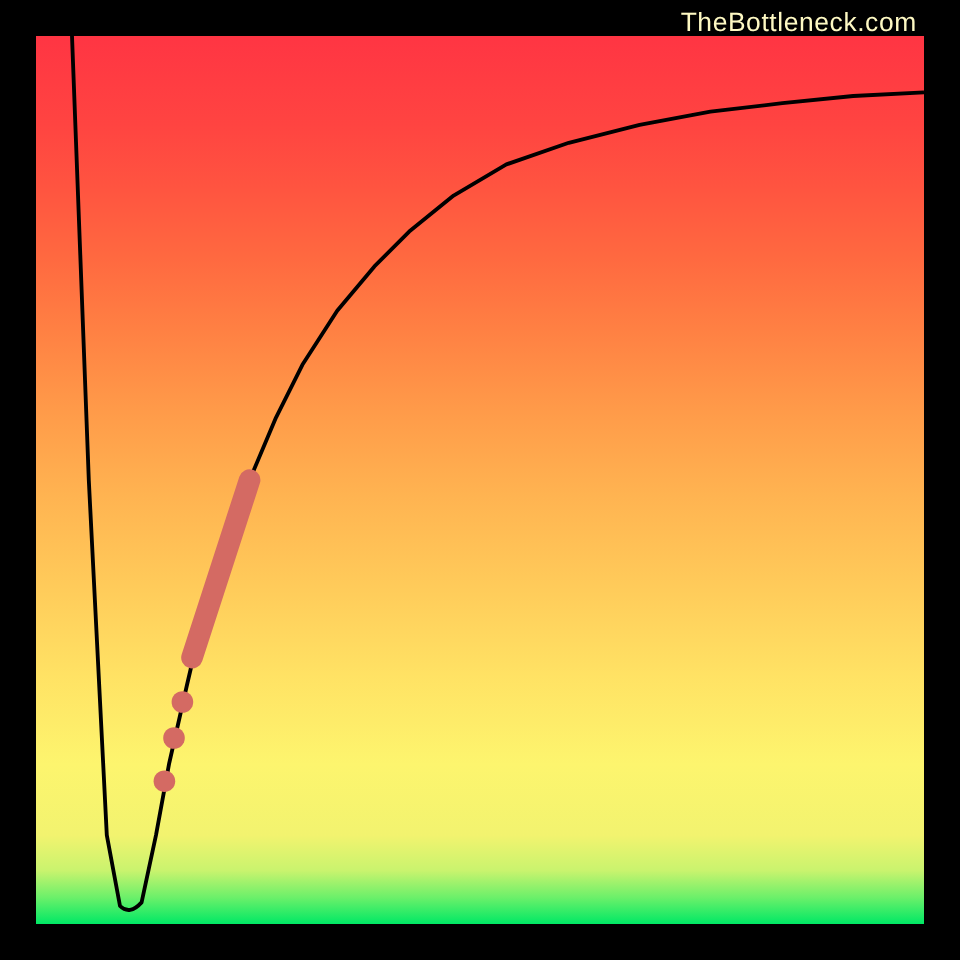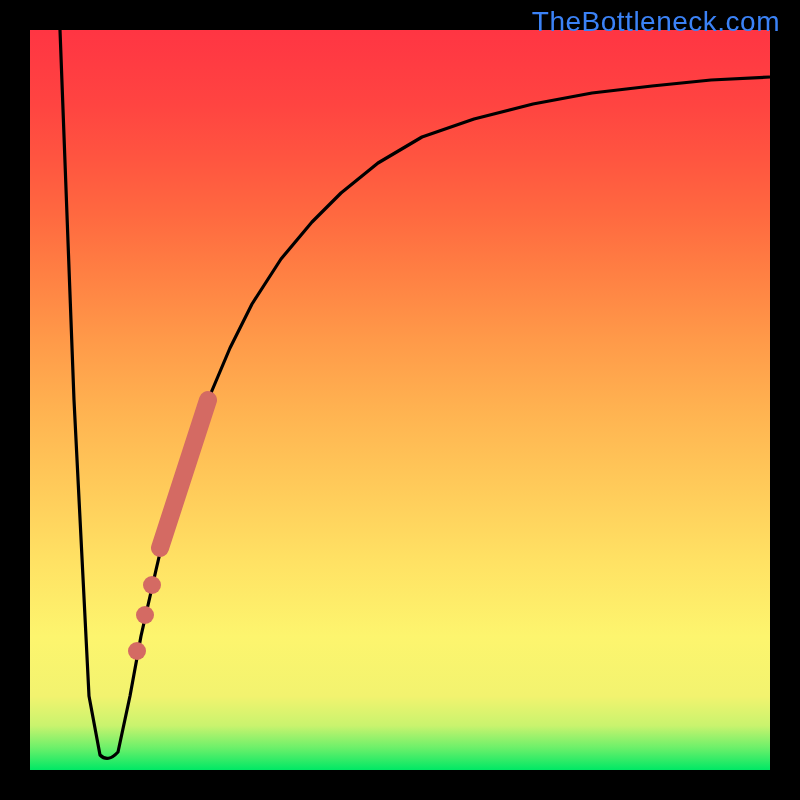--- a/index.html
+++ b/index.html
@@ -38,23 +38,23 @@
       #ff8043 67%,
       #ff6940 75%,
       #ff5440 83%,
       #ff4441 90%,
       #ff3543 100%
     );
   }
   .attribution {
     position: absolute;
     top: 6px;
-    right: 20px;
-    color: #3b82f6;
-    font-size: 28px;
+    right: 36px;
+    color: #fef9c3;
+    font-size: 22px;
     font-weight: 500;
     letter-spacing: 0.5px;
     user-select: none;
   }
   svg.curve {
     position: absolute;
     left: 0;
     top: 0;
     width: 740px;
     height: 740px;

